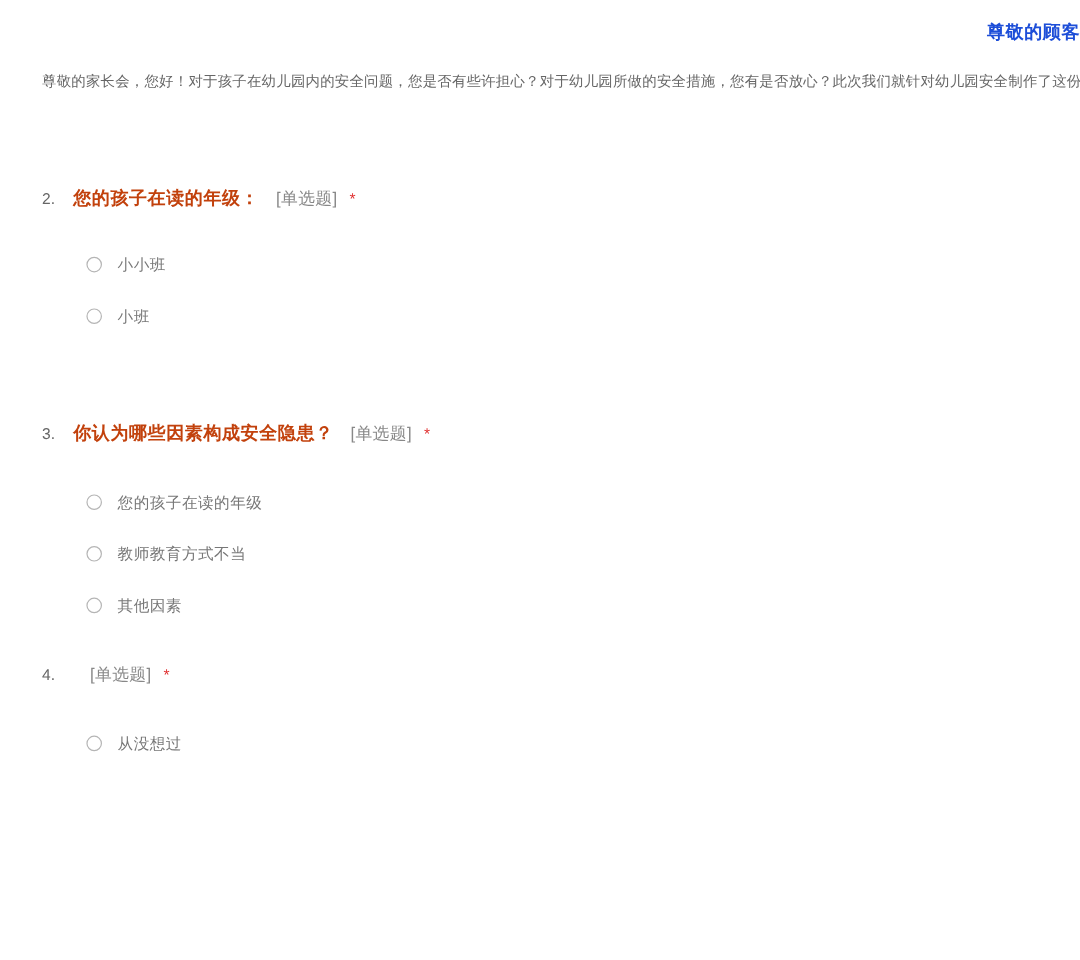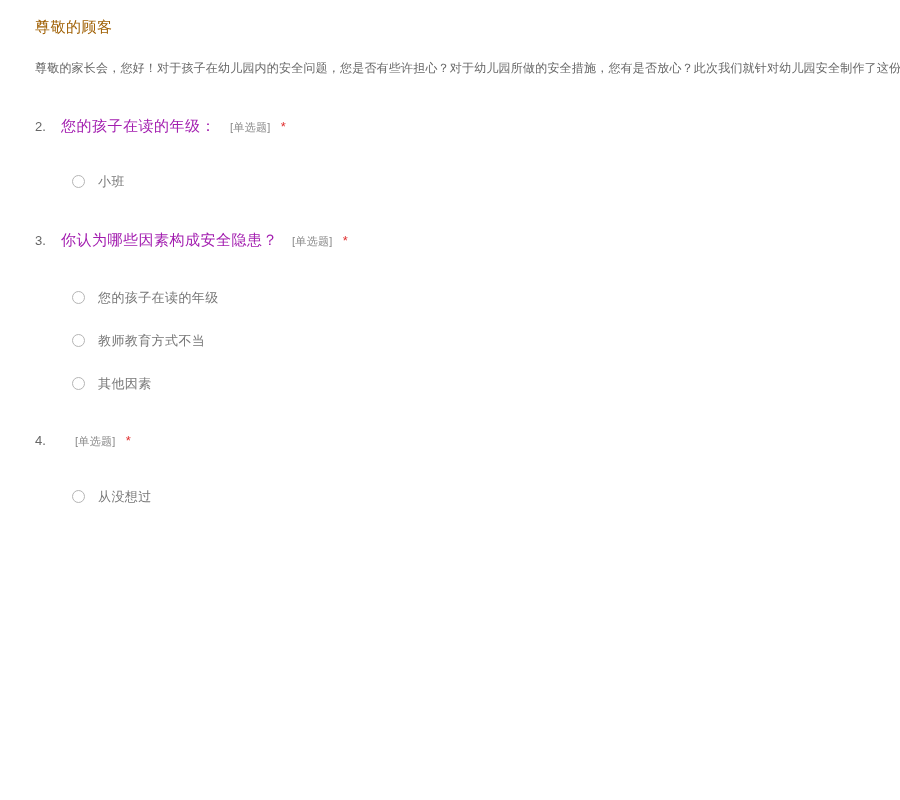--- a/index.html
+++ b/index.html
@@ -18,24 +18,25 @@
   .page {
     width: 900px;
     height: 800px;
     box-sizing: border-box;
     padding: 0;
     position: relative;
     overflow: hidden;
   }
   .survey-title {
     font-size: 15px;
-    color: #a16207;
+    color: #1d4ed8;
     padding: 18px 0 0 35px;
     letter-spacing: 0.5px;
-    font-weight: normal;
+    font-weight: bold;
+    text-align: right;
   }
   .intro {
     padding: 14px 0 0 35px;
     font-size: 12px;
     line-height: 34px;
     color: #666666;
     white-space: nowrap;
     letter-spacing: 0.2px;
   }
   .questions {
@@ -51,26 +52,27 @@
     padding-bottom: 4px;
   }
   .q-num {
     font-size: 13px;
     color: #666666;
     width: 26px;
     flex: none;
   }
   .q-title {
     font-size: 15px;
-    font-weight: normal;
-    color: #a21caf;
+    font-weight: bold;
+    color: #c2410c;
     letter-spacing: 0.5px;
+    margin-top: 39px;
   }
   .q-type {
-    font-size: 11px;
+    font-size: 14px;
     color: #888888;
     margin-left: 14px;
     letter-spacing: 0.3px;
   }
   .q-required {
     color: #e03030;
     font-size: 13px;
     margin-left: 10px;
   }
   .options {
@@ -116,20 +118,24 @@
     <div class="question q2">
       <div class="q-head">
         <span class="q-num">2.</span>
         <span class="q-title">您的孩子在读的年级：</span>
         <span class="q-type">[单选题]</span>
         <span class="q-required">*</span>
       </div>
       <div class="options">
         <div class="option">
           <span class="radio"></span>
+          <span class="opt-label">小小班</span>
+        </div>
+        <div class="option">
+          <span class="radio"></span>
           <span class="opt-label">小班</span>
         </div>
       </div>
     </div>
 
     <div class="q-gap"></div>
 
     <div class="question q3">
       <div class="q-head">
         <span class="q-num">3.</span>

